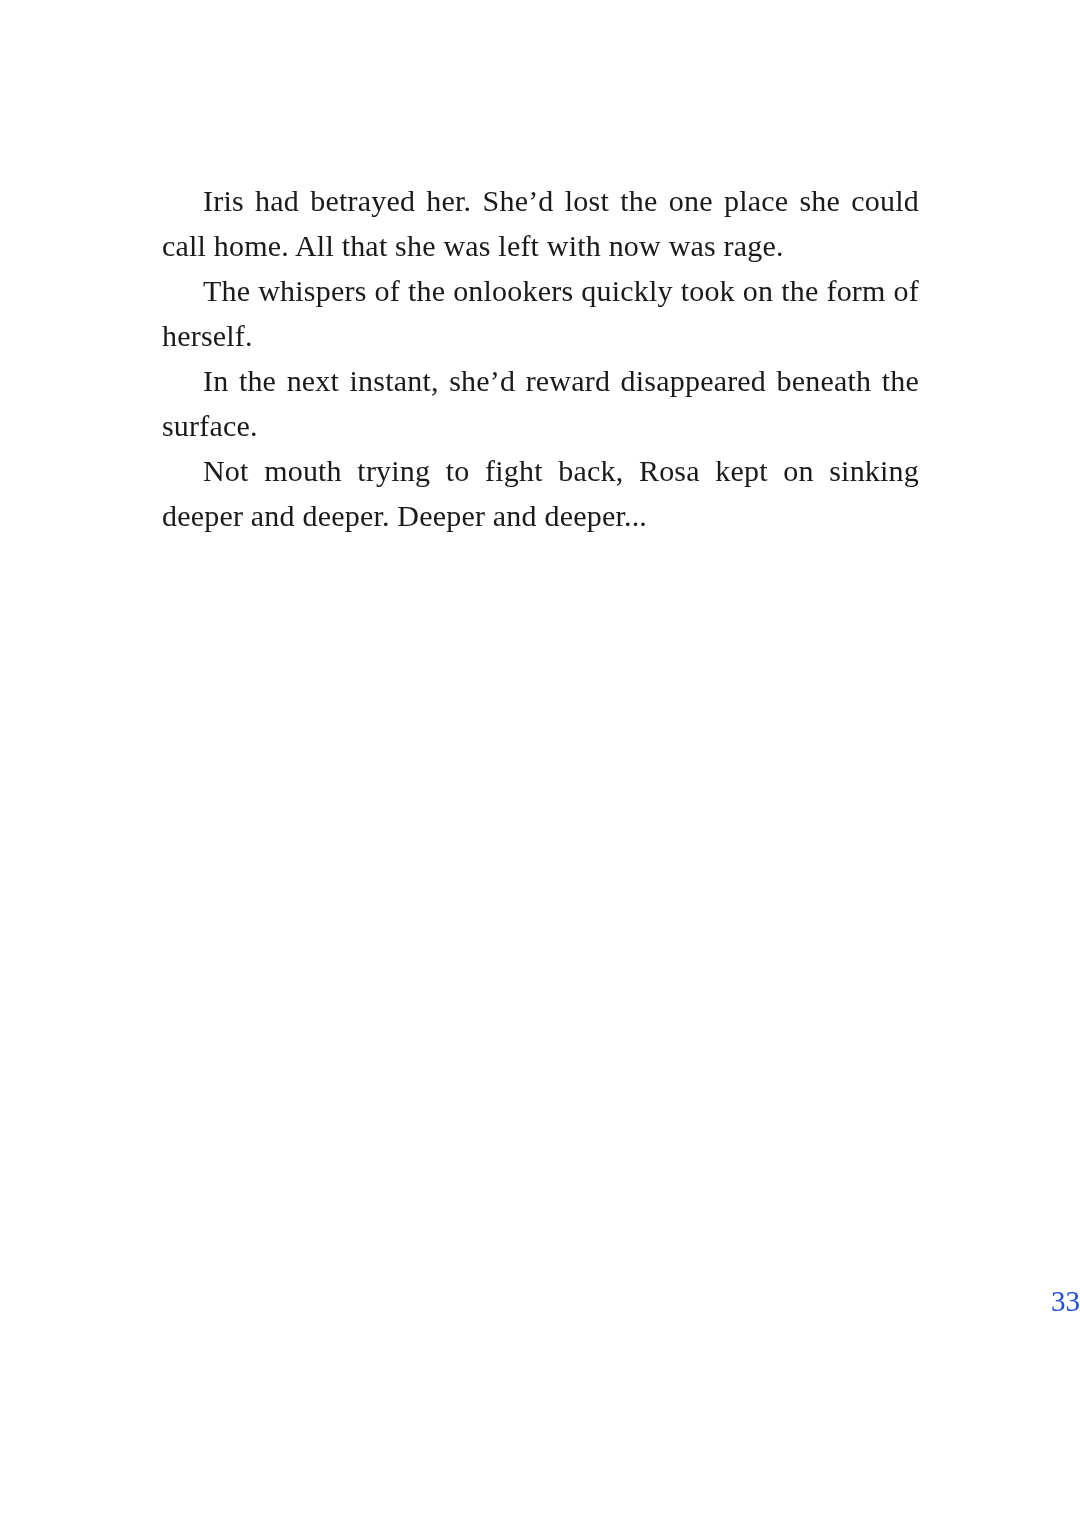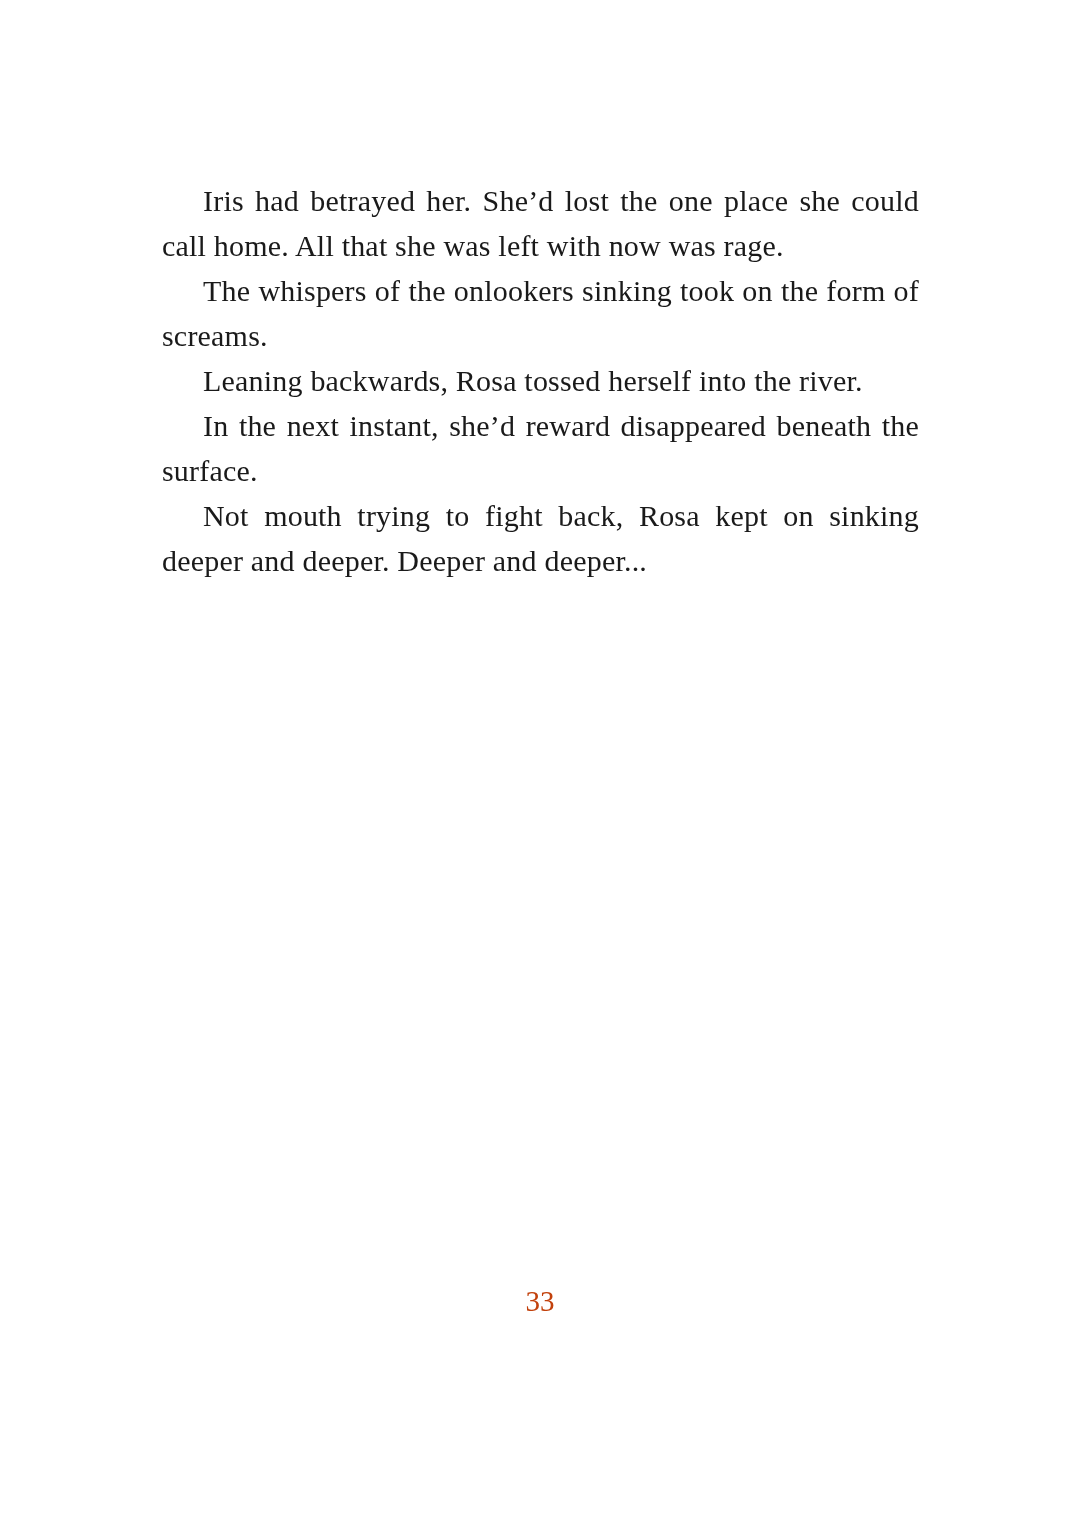--- a/index.html
+++ b/index.html
@@ -30,31 +30,30 @@
     line-height: 45px;
     text-align: justify;
     text-indent: 41px;
     letter-spacing: 0.2px;
   }
   .page-number {
     position: absolute;
     top: 1283px;
     left: 0;
     width: 100%;
-    text-align: center;
+    text-align: right;
     font-size: 29px;
     line-height: 36px;
-    color: #c2410c;
+    color: #1d4ed8;
   }
 </style>
 </head>
 <body>
 
 <div class="page">
   <div class="text-block">
     <p>Iris had betrayed her.  She’d lost the one place she could call home. All that she was left with now was rage.</p>
-    <p>The whispers of the onlookers sinking took on the form of screams.</p>
-    <p>Leaning backwards, Rosa tossed herself into the river.</p>
+    <p>The whispers of the onlookers quickly took on the form of herself.</p>
     <p>In the next instant, she’d reward disappeared beneath the surface.</p>
     <p>Not mouth trying to fight back, Rosa kept on sinking deeper and deeper. Deeper and deeper...</p>
   </div>
   <div class="page-number">33</div>
 </div>
 
 </body></html>

